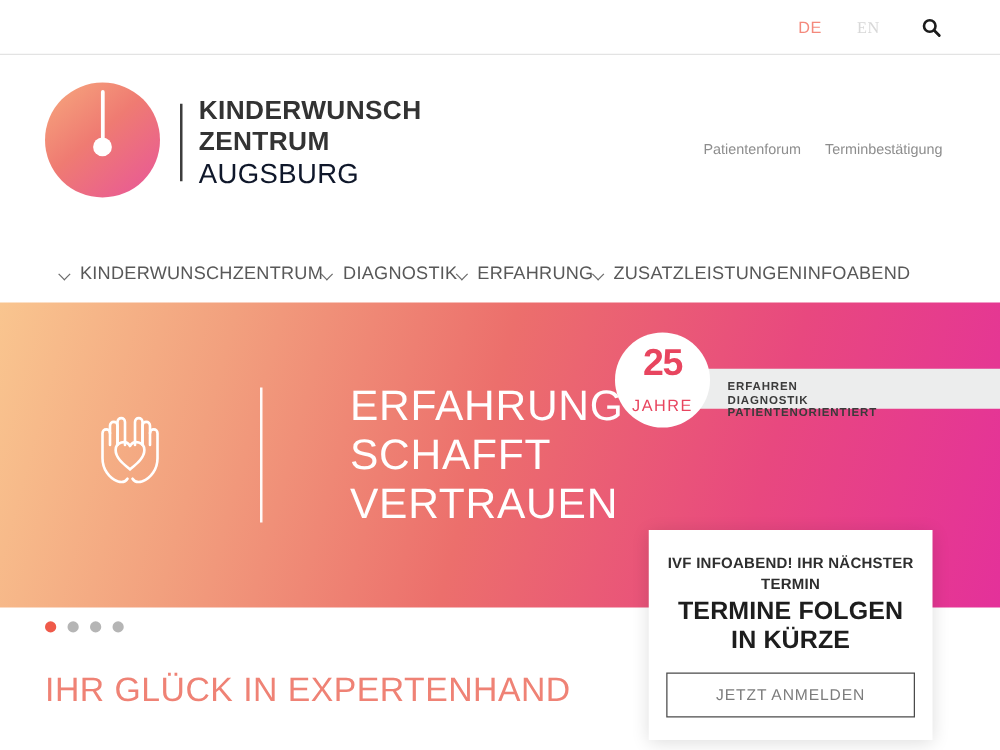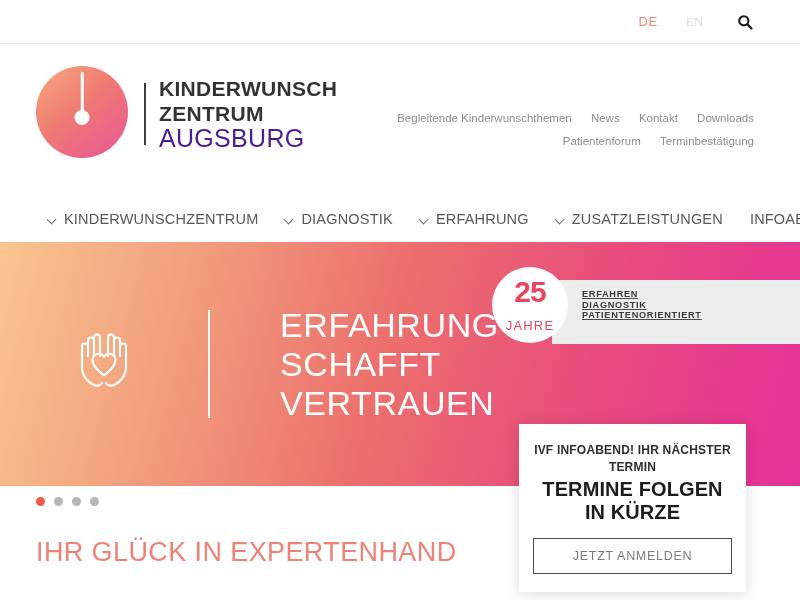--- a/index.html
+++ b/index.html
@@ -78,22 +78,22 @@
   }
   .logo-text { padding-top:2px; }
   .logo-text .l1, .logo-text .l2 {
     font-size:21px;
     font-weight:bold;
     letter-spacing:.3px;
     color:#333;
     line-height:25px;
   }
   .logo-text .l3 {
-    font-size:25px;
-    color:#4c1d95;
+    font-size:22px;
+    color:#0f172a;
     letter-spacing:.3px;
     line-height:25px;
   }
 
   .toplinks {
     margin-left:auto;
     text-align:right;
     padding-top:42px;
     font-size:11.5px;
     color:#8d8d8d;
@@ -106,21 +106,20 @@
     cursor:pointer;
   }
   .toplinks .row2 { margin-top:2px; }
 
   
   .mainnav {
     height:46px;
     display:flex;
     align-items:center;
     padding-left:48px;
-    gap:27px;
   }
   .navitem {
     display:flex;
     align-items:center;
     gap:7px;
     font-size:14.5px;
     color:#585858;
     letter-spacing:.2px;
     cursor:pointer;
     white-space:nowrap;
@@ -206,24 +205,23 @@
     color:#e8455f;
     letter-spacing:1.2px;
     margin-top:12px;
   }
   .badge-bar {
     background:#eceded;
     margin-top:14px;
     margin-left:-16px;
     padding:9px 10px 22px 30px;
     flex:1;
-    height:64px;
+    height:32px;
     z-index:1;
     pointer-events:auto;
-    text-decoration:underline;
   }
   .badge-bar div {
     font-size:9.2px;
     font-weight:bold;
     color:#3b3b3b;
     letter-spacing:.7px;
     line-height:10.5px;
   }
 
   
@@ -316,26 +314,20 @@
     </div>
     <div class="logo-divider"></div>
     <div class="logo-text">
       <div class="l1">KINDERWUNSCH</div>
       <div class="l2">ZENTRUM</div>
       <div class="l3">AUGSBURG</div>
     </div>
   </div>
 
   <div class="toplinks">
-    <div class="row1">
-      <a>Begleitende Kinderwunschthemen</a>
-      <a>News</a>
-      <a>Kontakt</a>
-      <a>Downloads</a>
-    </div>
     <div class="row2">
       <a>Patientenforum</a>
       <a>Terminbestätigung</a>
     </div>
   </div>
 </div>
 
 <div class="mainnav">
   <div class="navitem">
     <span class="chev"></span>

